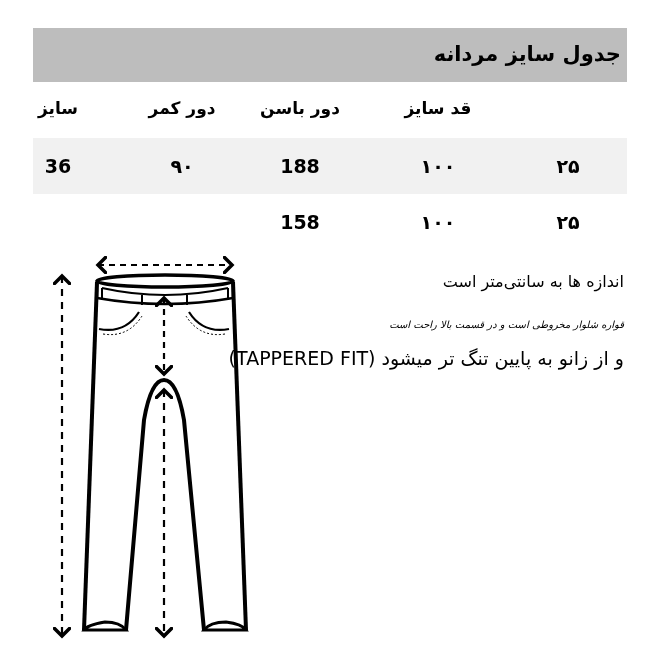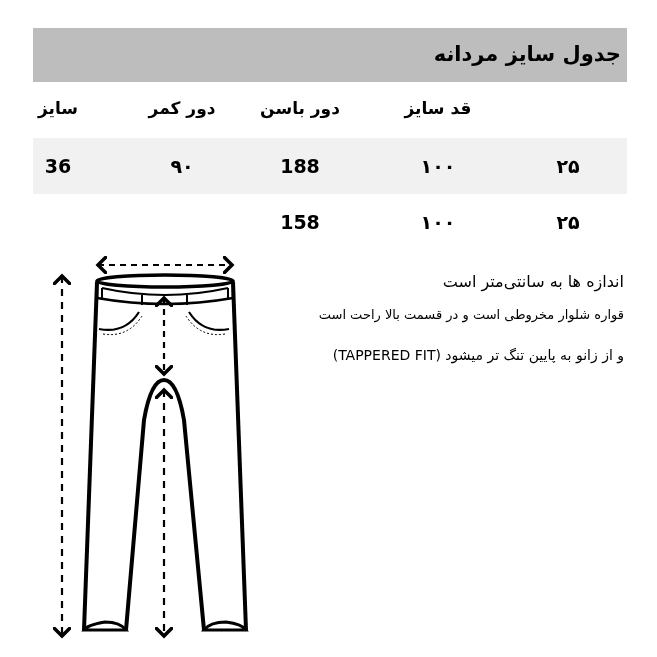--- a/index.html
+++ b/index.html
@@ -18,22 +18,22 @@
     .row.header .cell { font-size: 17px; line-height: 52px; }
     .row.r1 .cell, .row.r2 .cell { font-size: 19px; }
     .c0 { left: 480px; }  
     .c1 { left: 350px; }  
     .c2 { left: 212px; text-align: center; }  
     .c3 { left: 94px; }   
     .c4 { left: -30px; }  
     .note { position: absolute; right: 33px; direction: rtl; font-size: 14px; white-space: nowrap;
             font-family: "DejaVu Sans", sans-serif; }
     .note1 { top: 272px; font-size: 16px; }
-    .note2 { top: 307px; font-size: 13px; }
-    .note3 { top: 347px; font-size: 14px; }
+    .note2 { top: 319px; font-size: 10px; font-style: italic; }
+    .note3 { top: 347px; font-size: 19px; }
     .pants { position: absolute; left: 40px; top: 250px; width: 230px; height: 407px; }
   </style>
 </head>
 <body>
 
 <div class="title-band">
   <div class="title">جدول سایز مردانه</div>
 </div>
 
 <div class="row header">

